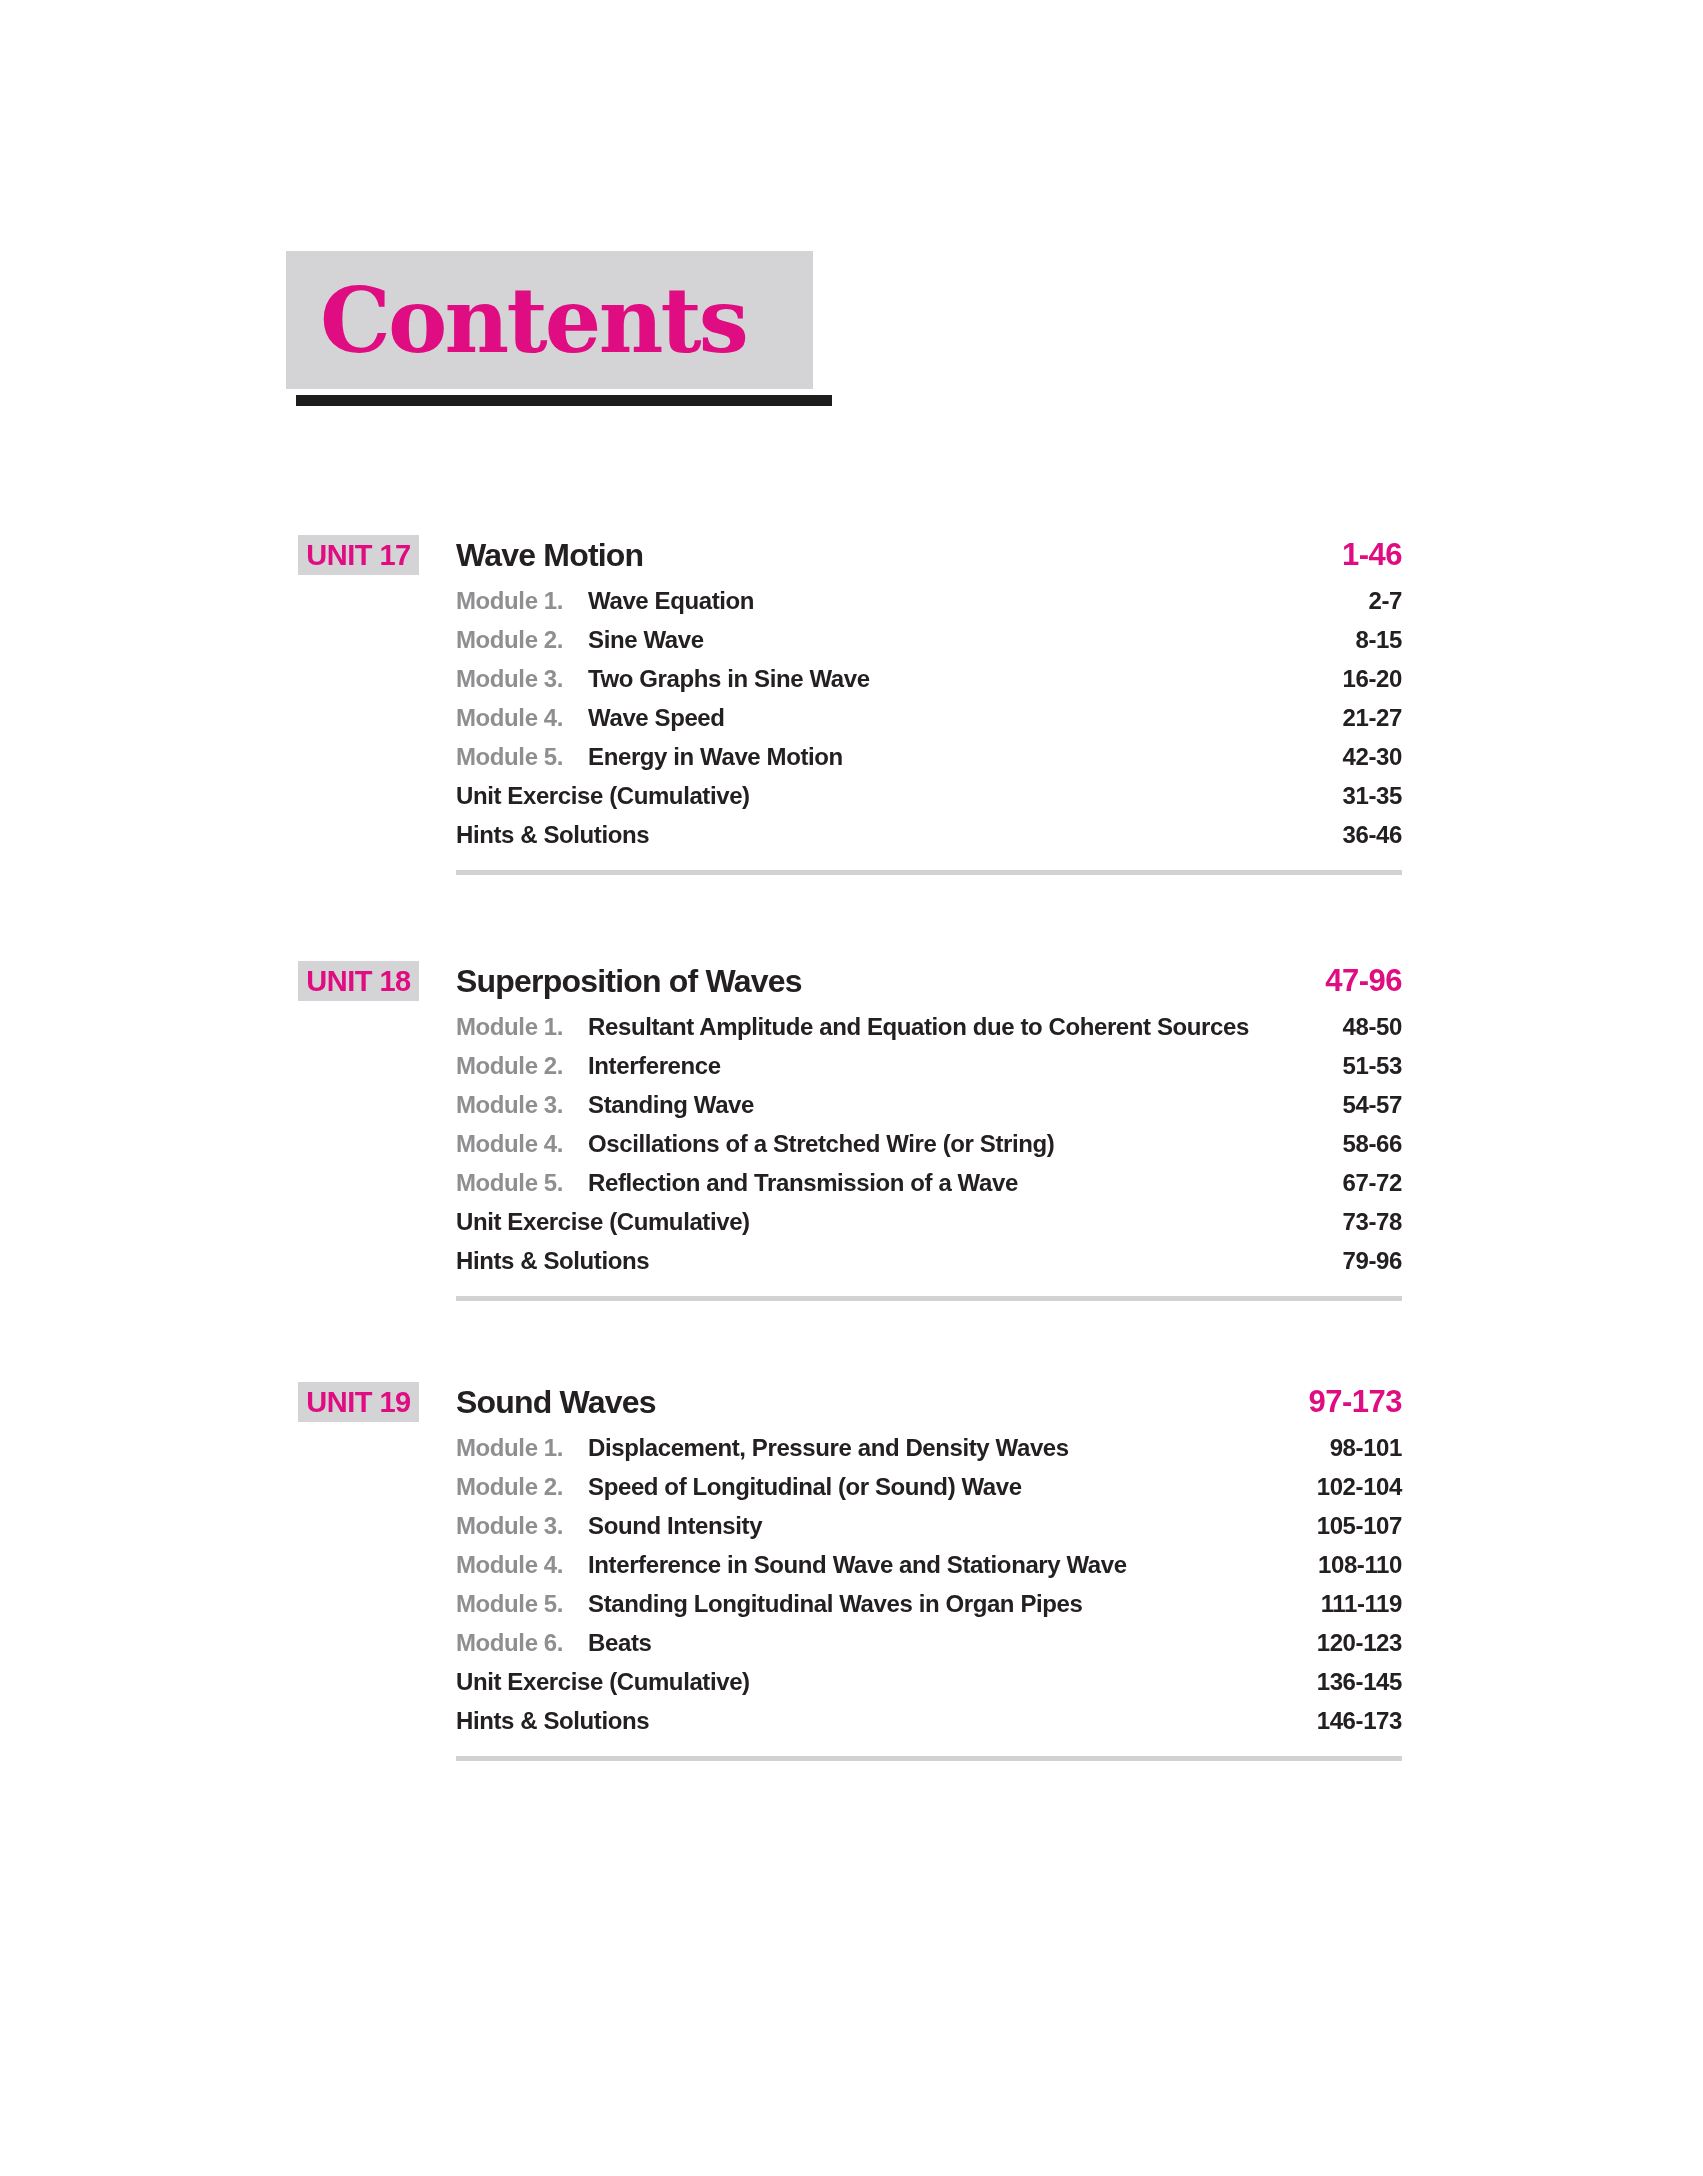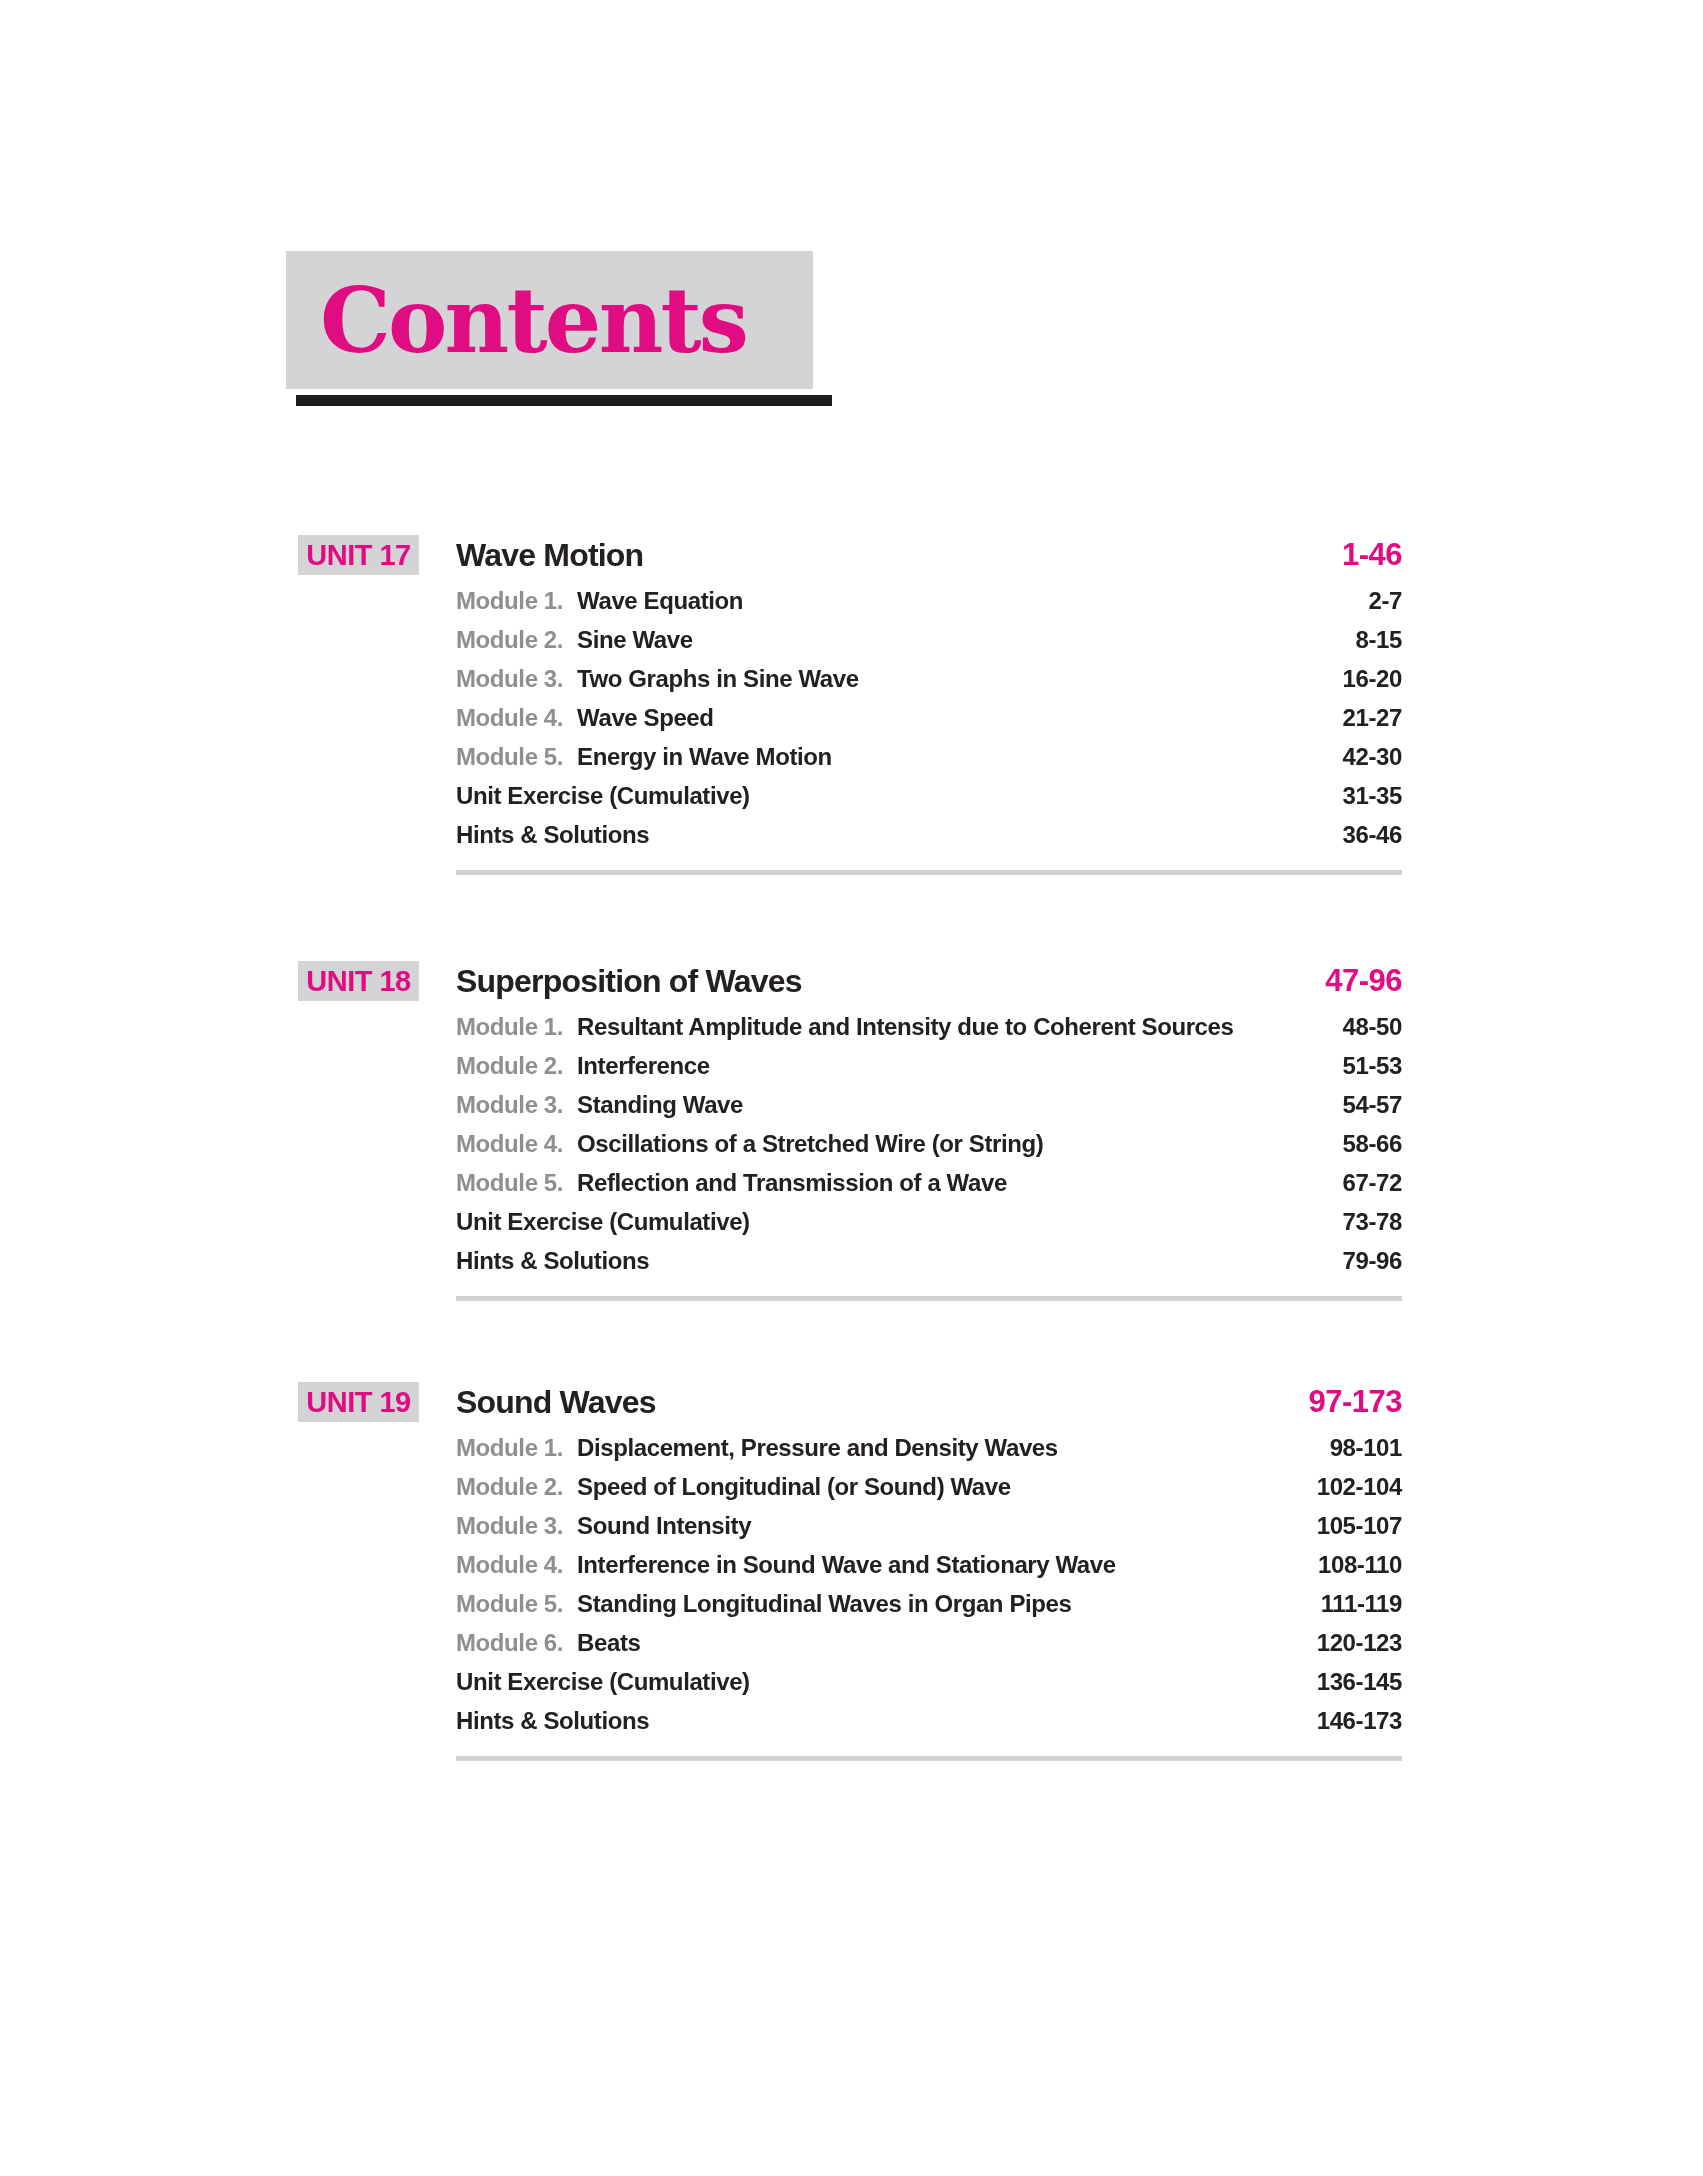--- a/index.html
+++ b/index.html
@@ -50,21 +50,21 @@
   }
   .unit-pages{
     margin-left:auto;font-size:31px;font-weight:700;color:var(--pink);letter-spacing:-0.5px;
   }
 
   .modules{list-style:none;margin:6.6px 0 0 158px;padding:0;width:946px;}
   .row{
     display:flex;align-items:center;height:39px;
     font-size:24px;font-weight:700;letter-spacing:-0.4px;
   }
-  .prefix{color:var(--prefix-gray);margin-right:14px;white-space:nowrap;}
+  .prefix{color:var(--prefix-gray);margin-right:25px;white-space:nowrap;}
   .mtitle{color:var(--text-black);white-space:nowrap;}
   .pages{margin-left:auto;color:var(--text-black);padding-left:19px;}
 
   .divider{margin:15px 0 0 158px;width:946px;height:5.7px;background:var(--divider);}
 </style>
 </head>
 <body>
 
 <div class="page">
 
@@ -119,21 +119,21 @@
 
   <section class="unit unit-18">
     <div class="unit-header">
       <div class="badge">UNIT 18</div>
       <h2 class="unit-title">Superposition of Waves</h2>
       <div class="unit-pages">47-96</div>
     </div>
     <ul class="modules">
       <li class="row">
           <span class="prefix">Module 1.</span>
-          <span class="mtitle">Resultant Amplitude and Intensity due to Coherent Sources</span>
+          <span class="mtitle">Resultant Amplitude and Equation due to Coherent Sources</span>
           <span class="pages">48-50</span>
         </li>
       <li class="row">
           <span class="prefix">Module 2.</span>
           <span class="mtitle">Interference</span>
           <span class="pages">51-53</span>
         </li>
       <li class="row">
           <span class="prefix">Module 3.</span>
           <span class="mtitle">Standing Wave</span>

